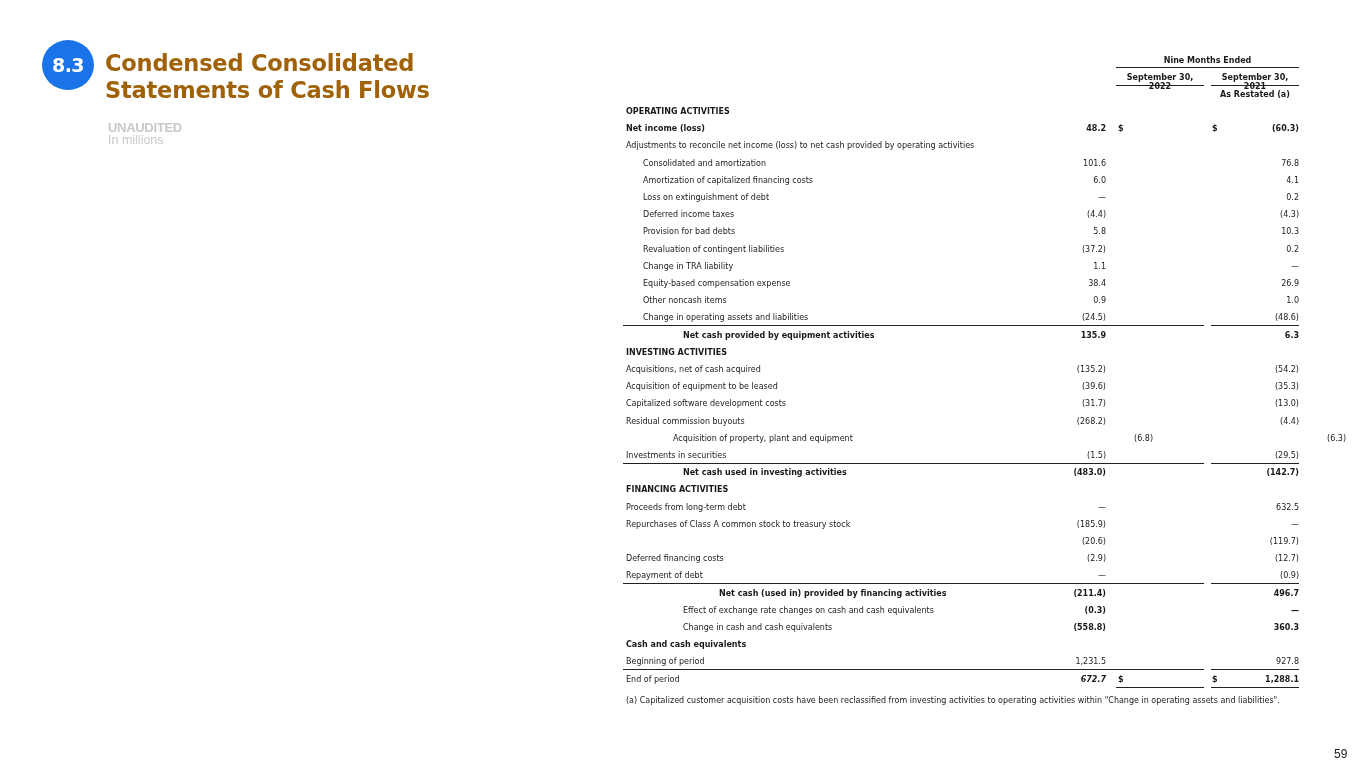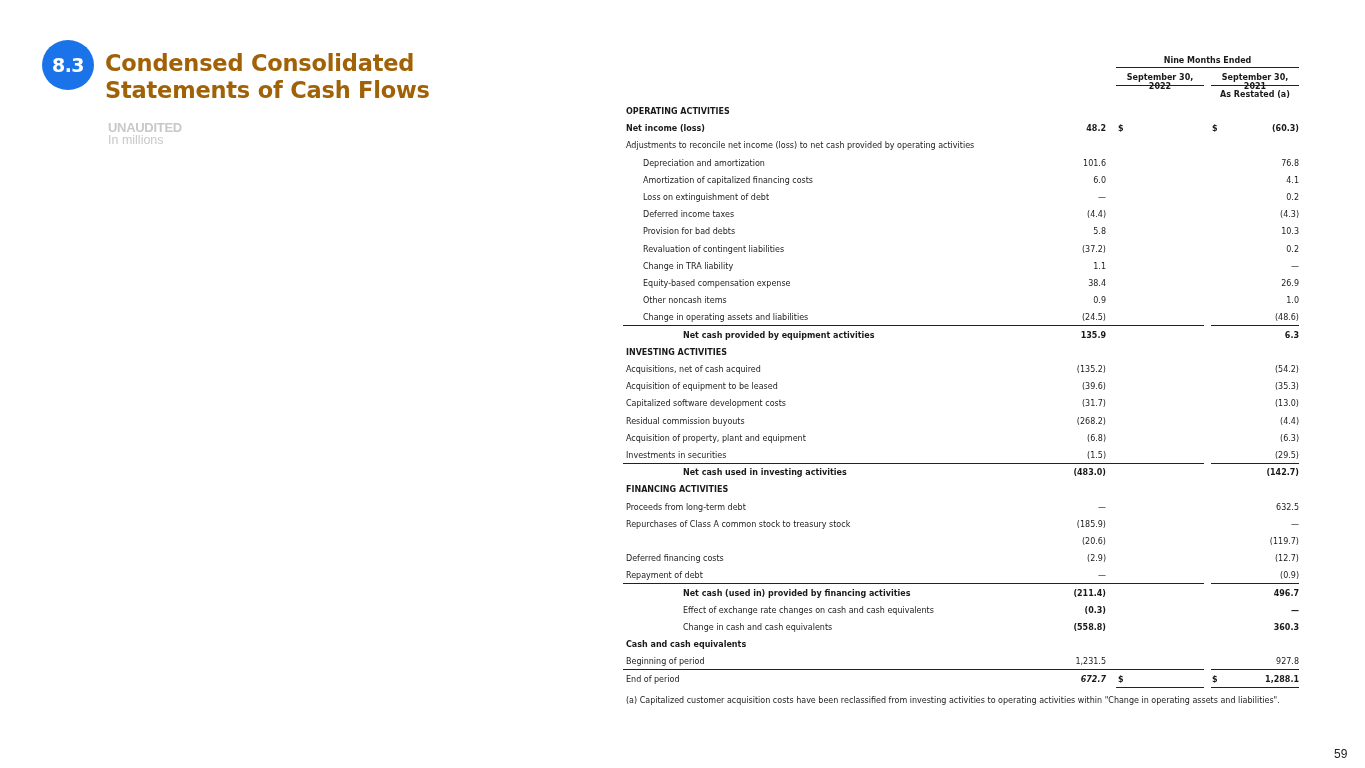--- a/index.html
+++ b/index.html
@@ -87,21 +87,21 @@
         <span class="lbl" style="font-weight: bold;">Net income (loss)</span>
         <span class="dol1" style="font-weight: bold;">$</span>
         <span class="v1" style="font-weight: bold;">48.2</span>
         <span class="dol2" style="font-weight: bold;">$</span>
         <span class="v2" style="font-weight: bold;">(60.3)</span>
       </div>
       <div class="row" style="top: 137.4px;">
         <span class="lbl">Adjustments to reconcile net income (loss) to net cash provided by operating activities</span>
       </div>
       <div class="row" style="top: 154.6px;">
-        <span class="lbl ind1">Depreciation and amortization</span>
+        <span class="lbl ind1">Consolidated and amortization</span>
         <span class="v1">101.6</span>
         <span class="v2">76.8</span>
       </div>
       <div class="row" style="top: 171.8px;">
         <span class="lbl ind1">Amortization of capitalized financing costs</span>
         <span class="v1">6.0</span>
         <span class="v2">4.1</span>
       </div>
       <div class="row" style="top: 189px;">
         <span class="lbl ind1">Loss on extinguishment of debt</span>
@@ -166,21 +166,21 @@
       <div class="row" style="top: 395.4px;">
         <span class="lbl">Capitalized software development costs</span>
         <span class="v1">(31.7)</span>
         <span class="v2">(13.0)</span>
       </div>
       <div class="row" style="top: 412.6px;">
         <span class="lbl">Residual commission buyouts</span>
         <span class="v1">(268.2)</span>
         <span class="v2">(4.4)</span>
       </div>
-      <div class="row" style="top: 429.8px;">
+      <div class="row" style="top: 429.8px; margin-left: 47px;">
         <span class="lbl">Acquisition of property, plant and equipment</span>
         <span class="v1">(6.8)</span>
         <span class="v2">(6.3)</span>
       </div>
       <div class="row" style="top: 447px;">
         <span class="lbl">Investments in securities</span>
         <span class="v1">(1.5)</span>
         <span class="v2">(29.5)</span>
       </div>
       <div class="rule" style="left: 0px; width: 581px; top: 463px;"></div>
@@ -213,21 +213,21 @@
         <span class="v2">(12.7)</span>
       </div>
       <div class="row" style="top: 567.4px;">
         <span class="lbl">Repayment of debt</span>
         <span class="v1">—</span>
         <span class="v2">(0.9)</span>
       </div>
       <div class="rule" style="left: 0px; width: 581px; top: 583.4px;"></div>
       <div class="rule" style="left: 588px; width: 88px; top: 583.4px;"></div>
       <div class="row" style="top: 584.6px;">
-        <span class="lbl ind2" style="font-weight: bold;">Net cash (used in) provided by financing activities</span>
+        <span class="lbl ind2" style="font-weight: bold; margin-left: 36px;">Net cash (used in) provided by financing activities</span>
         <span class="v1" style="font-weight: bold;">(211.4)</span>
         <span class="v2" style="font-weight: bold;">496.7</span>
       </div>
       <div class="row" style="top: 601.8px;">
         <span class="lbl ind2">Effect of exchange rate changes on cash and cash equivalents</span>
         <span class="v1" style="font-weight: bold;">(0.3)</span>
         <span class="v2" style="font-weight: bold;">—</span>
       </div>
       <div class="row" style="top: 619px;">
         <span class="lbl ind2">Change in cash and cash equivalents</span>

